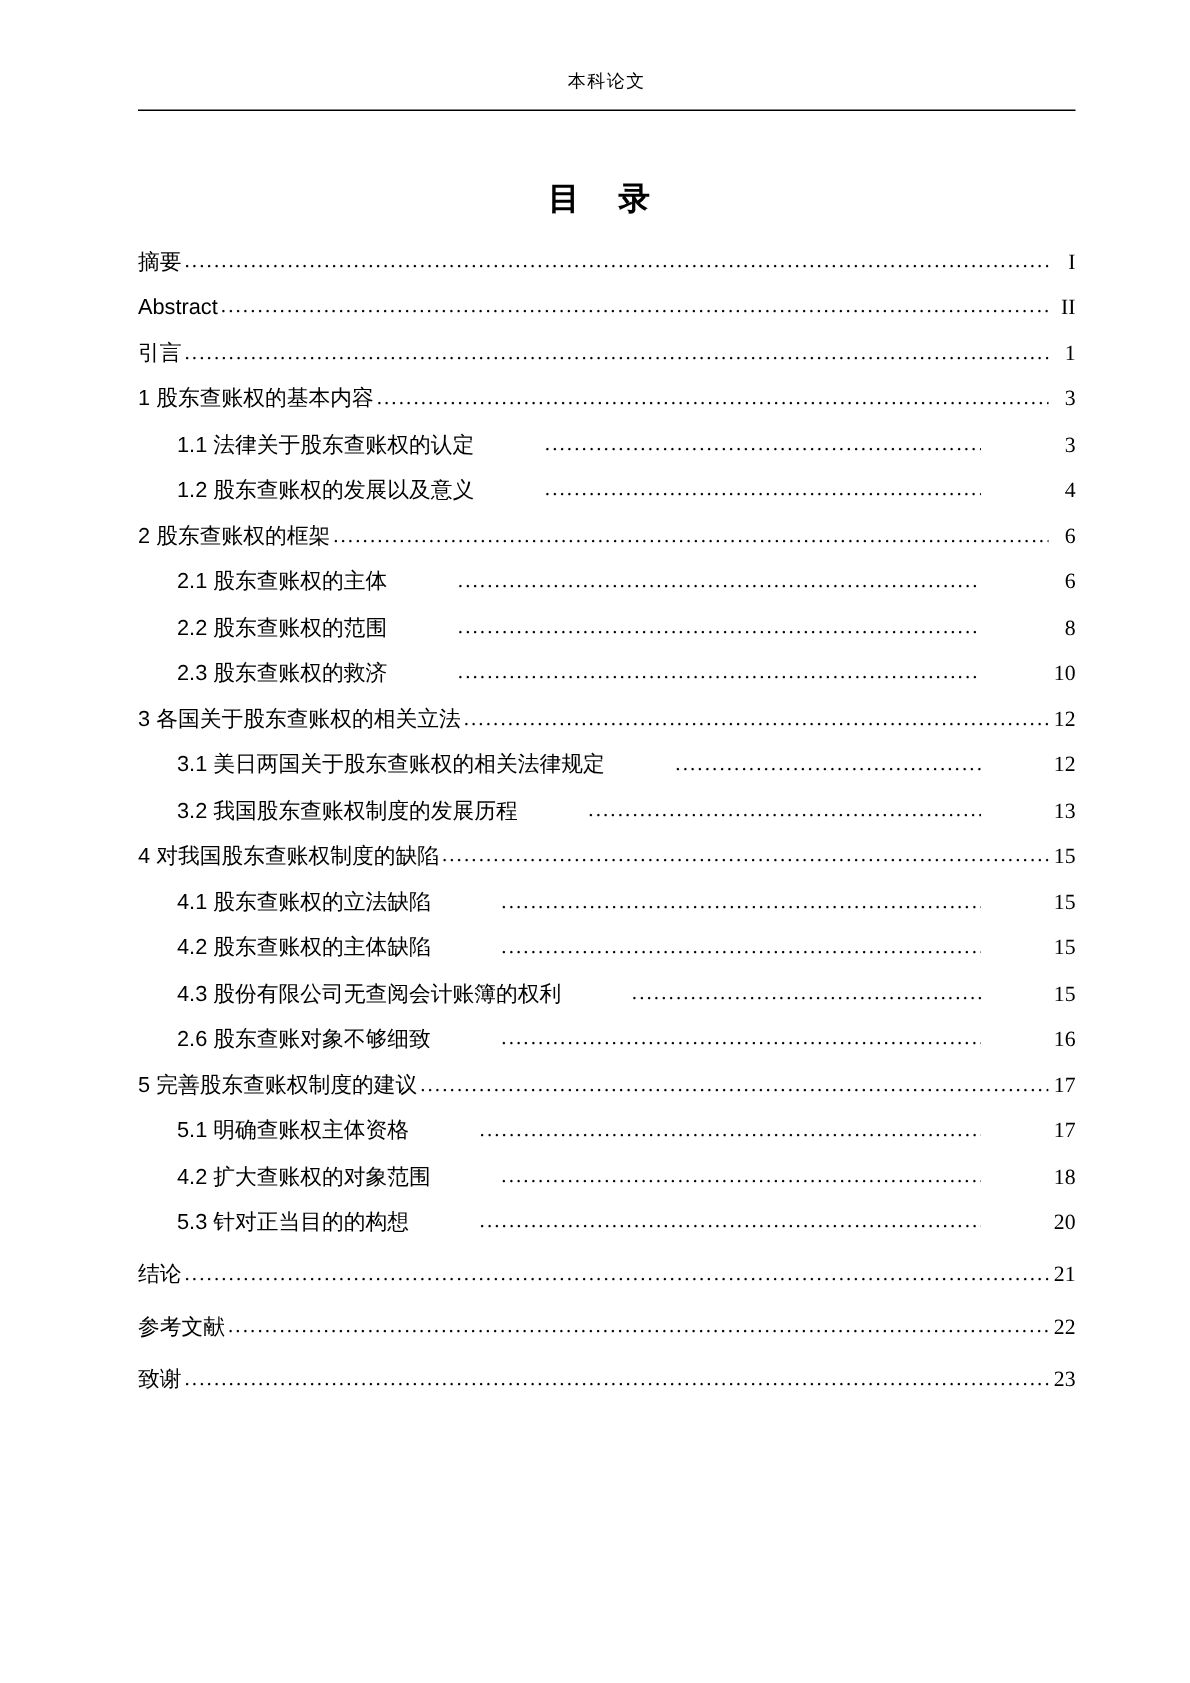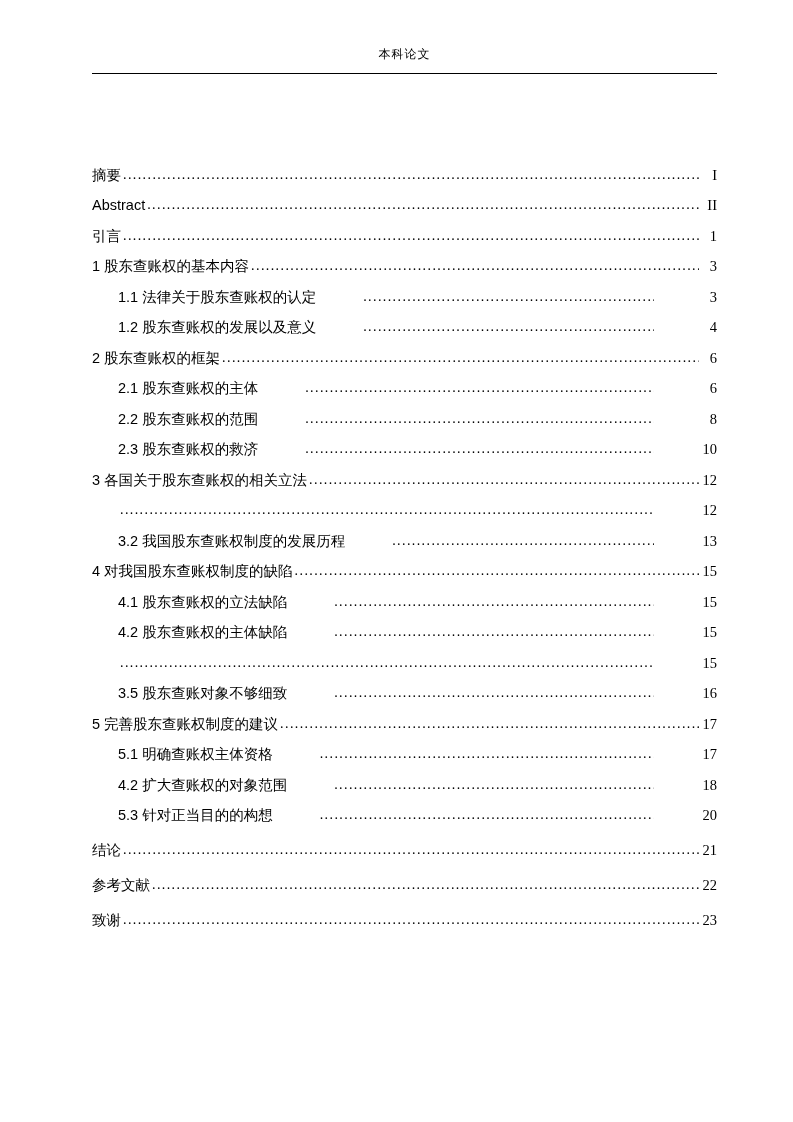--- a/index.html
+++ b/index.html
@@ -91,20 +91,21 @@
   .gap-top { padding-top: 20px; }
 </style>
 </head>
 <body>
 
 <div class="page">
 
   <div class="header">本科论文</div>
   <div class="header-rule"></div>
 
+  <div class="toc-title">目    录</div>
 
   <div class="toc">
       <div class="toc-row lvl0">
         <span class="lbl">摘要</span>
         <span class="dots">..............................................................................................................................................................</span>
         <span class="pg">I</span>
       </div>
       <div class="toc-row lvl0 latin">
         <span class="lbl">Abstract</span>
         <span class="dots">..............................................................................................................................................................</span>
@@ -149,20 +150,21 @@
         <span class="lbl">2.3  股东查账权的救济</span>
         <span class="dots">..............................................................................................................................................................</span>
         <span class="pg">10</span>
       </div>
       <div class="toc-row lvl0">
         <span class="lbl">3  各国关于股东查账权的相关立法</span>
         <span class="dots">..............................................................................................................................................................</span>
         <span class="pg">12</span>
       </div>
       <div class="toc-row lvl1">
+        <span class="lbl">3.1  美日两国关于股东查账权的相关法律规定</span>
         <span class="dots">..............................................................................................................................................................</span>
         <span class="pg">12</span>
       </div>
       <div class="toc-row lvl1">
         <span class="lbl">3.2  我国股东查账权制度的发展历程</span>
         <span class="dots">..............................................................................................................................................................</span>
         <span class="pg">13</span>
       </div>
       <div class="toc-row lvl0">
         <span class="lbl">4  对我国股东查账权制度的缺陷</span>
@@ -173,25 +175,26 @@
         <span class="lbl">4.1  股东查账权的立法缺陷</span>
         <span class="dots">..............................................................................................................................................................</span>
         <span class="pg">15</span>
       </div>
       <div class="toc-row lvl1">
         <span class="lbl">4.2  股东查账权的主体缺陷</span>
         <span class="dots">..............................................................................................................................................................</span>
         <span class="pg">15</span>
       </div>
       <div class="toc-row lvl1">
-        <span class="dots">..............................................................................................................................................................</span>
-        <span class="pg">15</span>
-      </div>
-      <div class="toc-row lvl1">
-        <span class="lbl">3.5  股东查账对象不够细致</span>
+        <span class="lbl">4.3  股份有限公司无查阅会计账簿的权利</span>
+        <span class="dots">..............................................................................................................................................................</span>
+        <span class="pg">15</span>
+      </div>
+      <div class="toc-row lvl1">
+        <span class="lbl">2.6  股东查账对象不够细致</span>
         <span class="dots">..............................................................................................................................................................</span>
         <span class="pg">16</span>
       </div>
       <div class="toc-row lvl0">
         <span class="lbl">5  完善股东查账权制度的建议</span>
         <span class="dots">..............................................................................................................................................................</span>
         <span class="pg">17</span>
       </div>
       <div class="toc-row lvl1">
         <span class="lbl">5.1  明确查账权主体资格</span>

